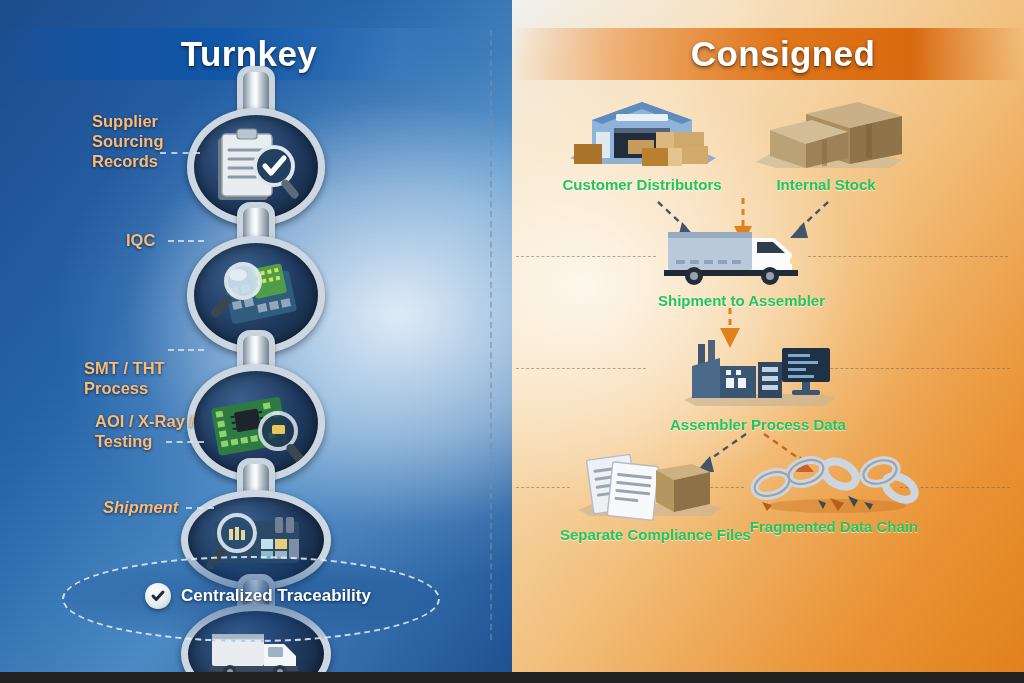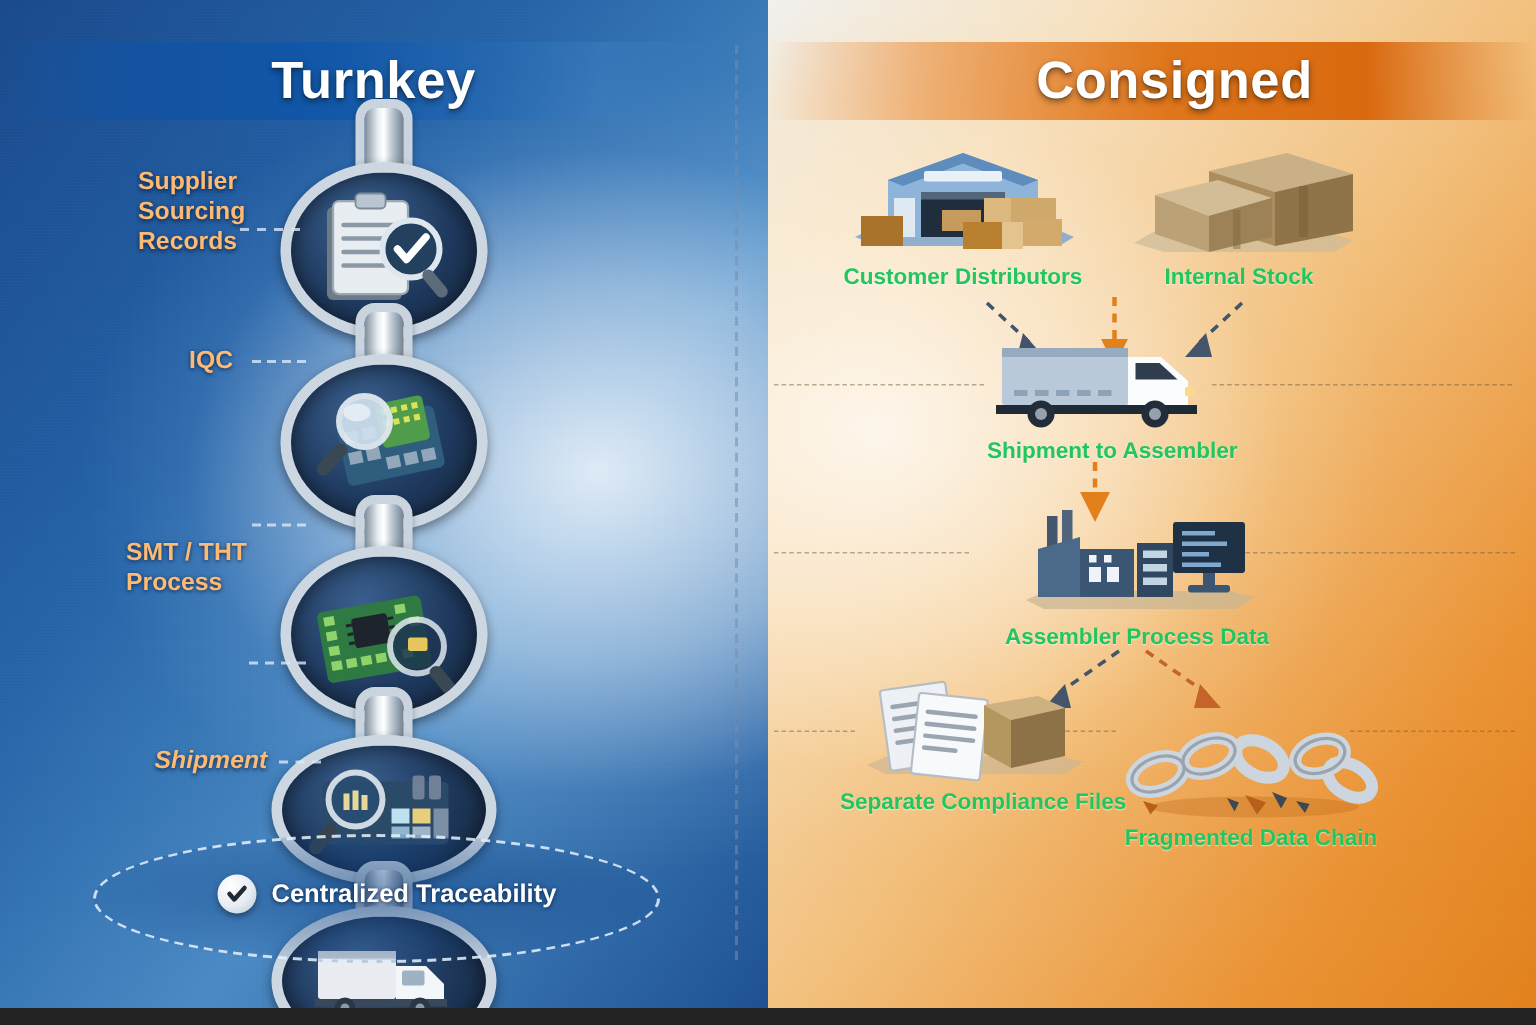--- a/index.html
+++ b/index.html
@@ -373,20 +373,22 @@
 Records</div>
   <div class="leader" style="left:160px; top:152px; width:40px;"></div>
 
   <div class="stage-label" style="left:126px; top:230px;">IQC</div>
   <div class="leader" style="left:168px; top:240px; width:36px;"></div>
 
   <div class="stage-label" style="left:84px; top:318px;margin-top:40px;">SMT / THT
 Process</div>
   <div class="leader" style="left:168px; top:349px; width:36px;"></div>
 
+  <div class="stage-label" style="left:95px; top:411px;">AOI / X-Ray /
+Testing</div>
   <div class="leader" style="left:166px; top:441px; width:38px;"></div>
 
   <div class="stage-label" style="left:103px; top:497px;font-style:italic;">Shipment</div>
   <div class="leader" style="left:186px; top:507px; width:28px;"></div>
 
   <div id="trace-ellipse"></div>
   <div id="trace-row">
     <span id="trace-check">
       <svg width="16" height="16" viewBox="0 0 16 16">
           <path d="M3 8 l3.2 3.6 L13 4" stroke="#222b33" stroke-width="3" fill="none" stroke-linecap="round" stroke-linejoin="round"></path>
@@ -547,21 +549,21 @@
           </g>
         </g>
         <path d="M96 18 L132 12 L150 20 L114 28 Z" fill="#cdb181"></path>
         <path d="M114 28 L150 20 L150 52 L114 60 Z" fill="#8e7247"></path>
         <path d="M96 18 L114 28 L114 60 L96 50 Z" fill="#b4965f"></path>
       </svg>
     </div>
     <div class="r-label">Separate Compliance Files</div>
   </div>
 
-  <div class="r-item" style="left:744px; top:476px; width:180px;">
+  <div class="r-item" style="left:744px; top:444px; width:180px;">
     <div class="r-art" style="height:70px;">
       <svg width="180" height="70" viewBox="0 0 180 70">
         <ellipse cx="92" cy="62" rx="70" ry="7" fill="#c06a1a" opacity=".35"></ellipse>
         <g stroke="#cdd6de" stroke-width="8" fill="none" stroke-linecap="round">
           <ellipse cx="28" cy="40" rx="18" ry="11" transform="rotate(-20 28 40)"></ellipse>
           <ellipse cx="62" cy="28" rx="18" ry="11" transform="rotate(-20 62 28)"></ellipse>
           <ellipse cx="96" cy="30" rx="17" ry="11" transform="rotate(28 96 30)"></ellipse>
           <ellipse cx="136" cy="28" rx="17" ry="11" transform="rotate(-18 136 28)"></ellipse>
           <ellipse cx="156" cy="44" rx="16" ry="10" transform="rotate(30 156 44)"></ellipse>
         </g>

